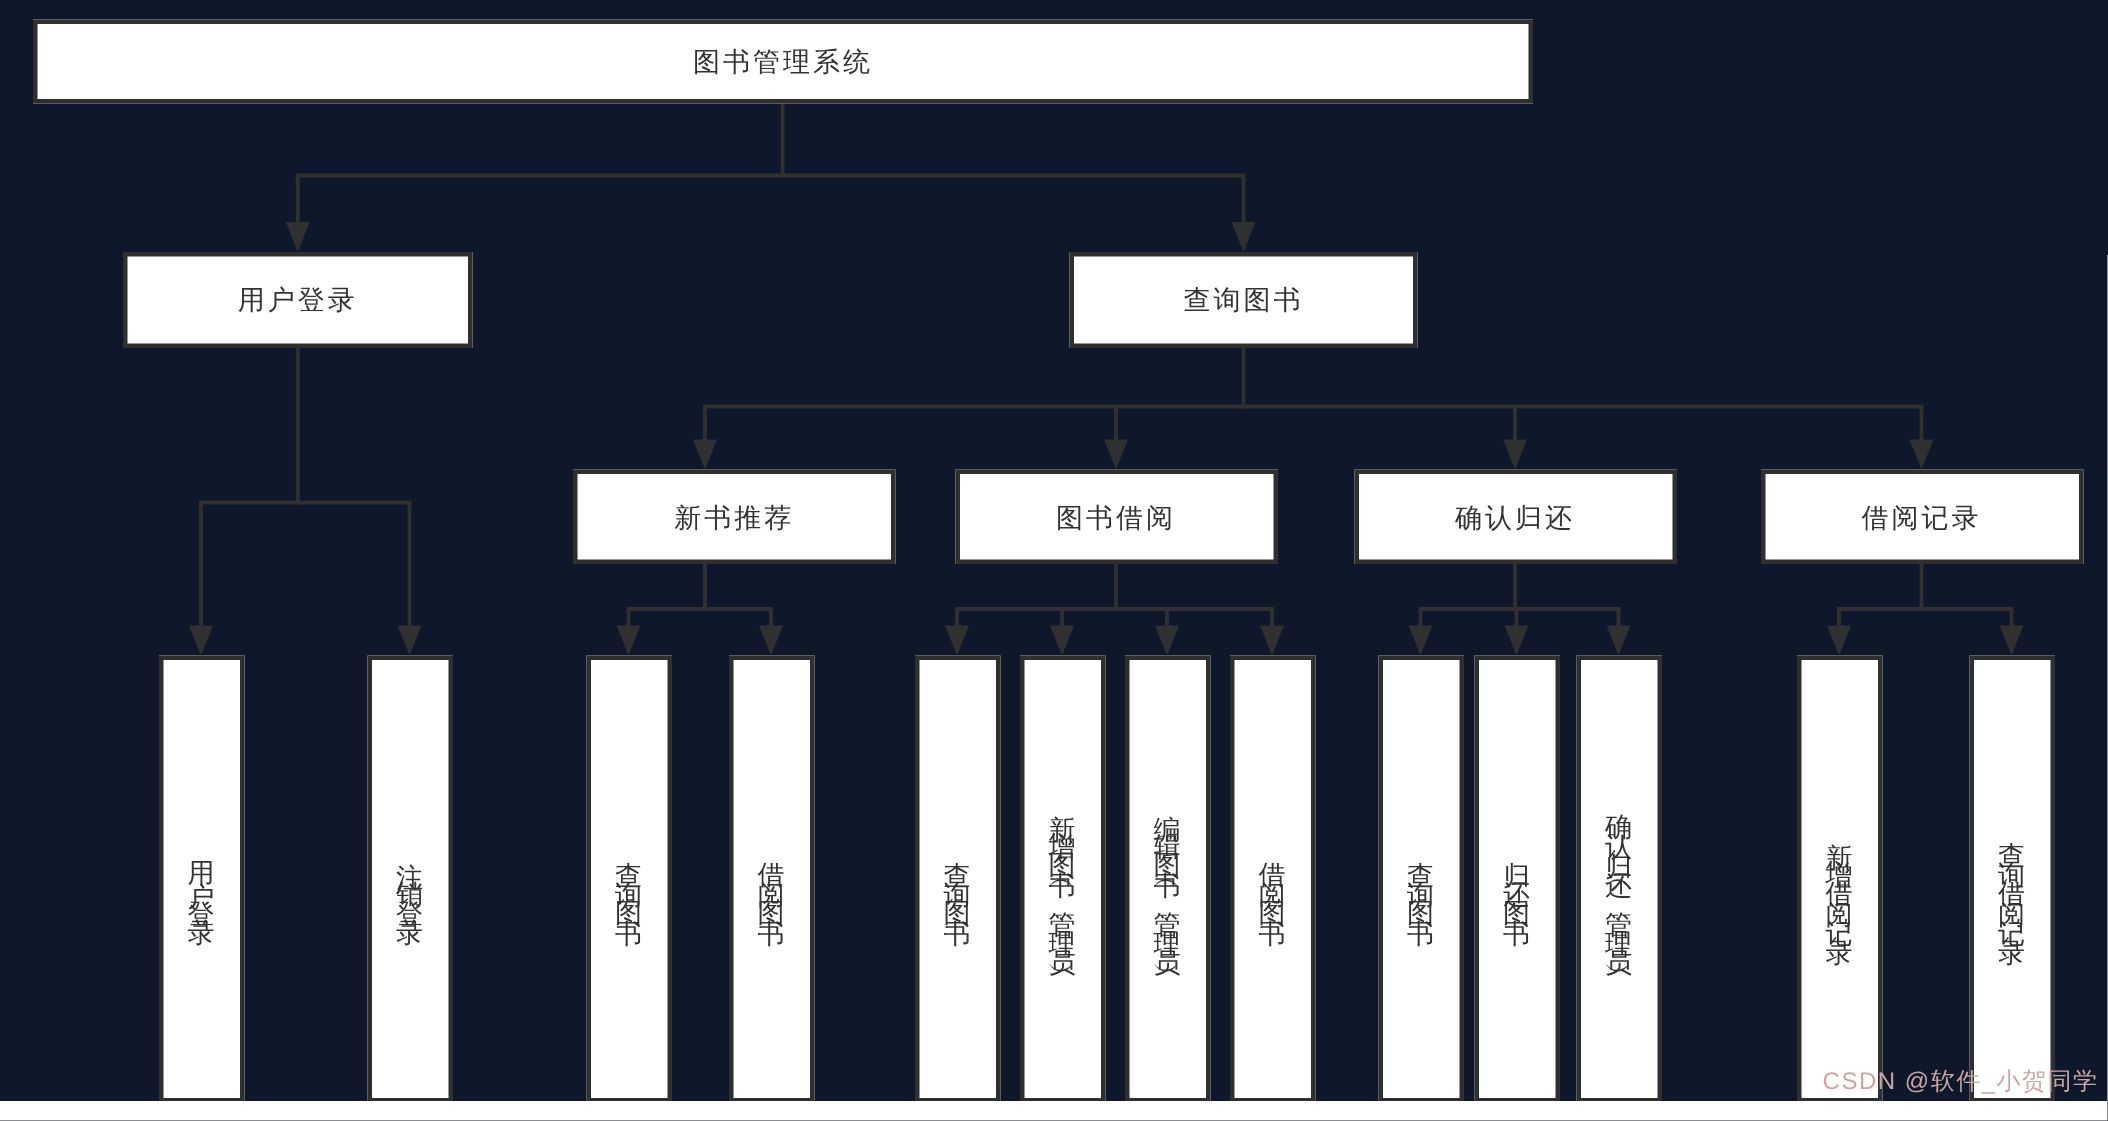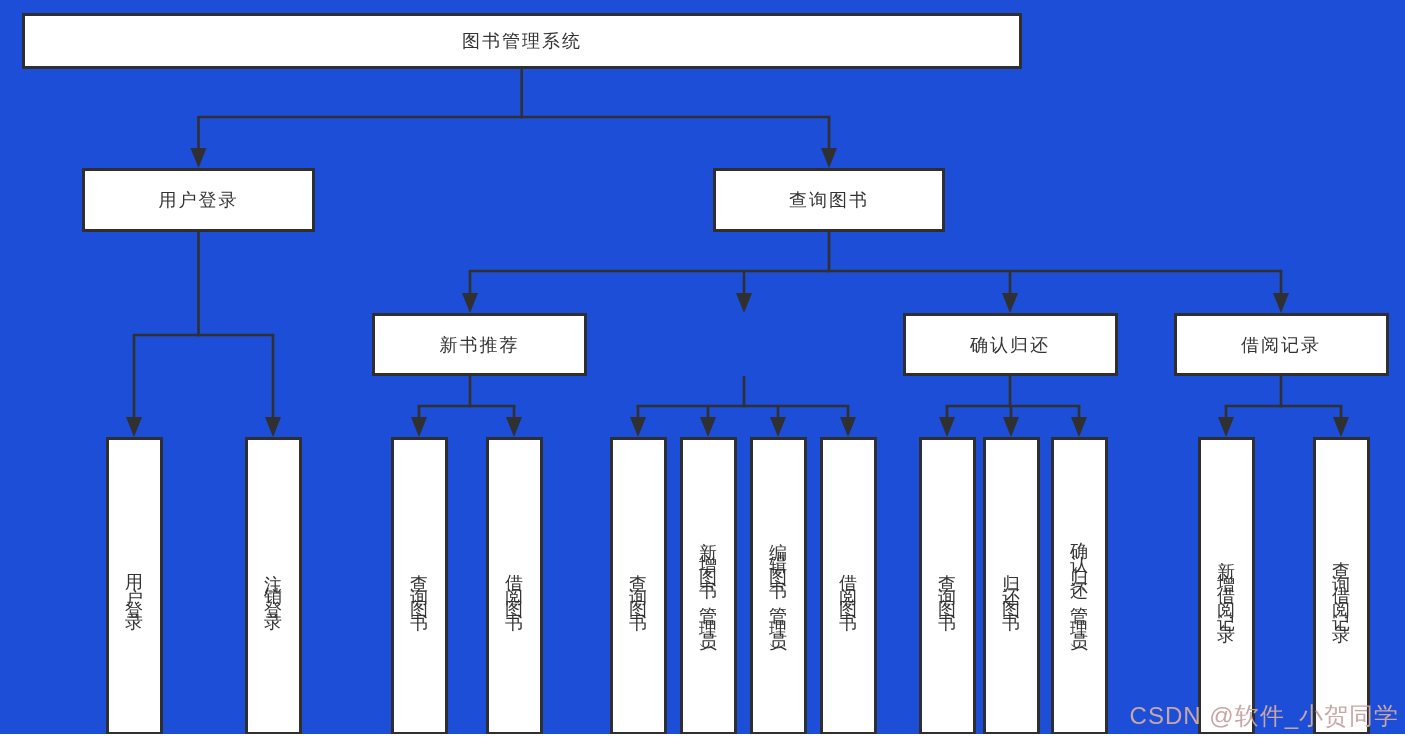--- a/index.html
+++ b/index.html
@@ -1,38 +1,38 @@
 <!DOCTYPE html>
 <html><head>
 <meta charset="utf-8">
 <style>
   html,body{margin:0;padding:0;background:#fff;}
   body{font-family:"Liberation Sans","DejaVu Sans",sans-serif;}
   .stage{
-    position:relative;width:1405px;height:734px;background:#1d4ed8;overflow:hidden;
+    position:relative;width:1405px;height:734px;background:#0f172a;overflow:hidden;
   }
   .node{
     position:absolute;box-sizing:border-box;border:3px solid #2f2f2f;background:#fff;
     display:flex;align-items:center;justify-content:center;
     color:#333;font-size:18px;letter-spacing:2px;
   }
   .leaf{
     position:absolute;box-sizing:border-box;border:3px solid #2f2f2f;background:#fff;
     display:flex;align-items:center;justify-content:center;
     color:#333;font-size:18px;
   }
   .leaf .vtext{
     writing-mode:vertical-rl;text-orientation:mixed;
     letter-spacing:13px;line-height:1;white-space:nowrap;
   }
   svg.connectors{position:absolute;left:0;top:0;z-index:0;}
   .node,.leaf{z-index:1;}
   .watermark{
     position:absolute;right:6px;bottom:2px;z-index:3;
-    font-size:24px;color:#c9a6a6;letter-spacing:1px;white-space:nowrap;
+    font-size:16px;color:#c9a6a6;letter-spacing:1px;white-space:nowrap;
   }
 </style>
 </head>
 <body>
 
 <div class="stage">
 
   <svg class="connectors" width="1405" height="747" viewBox="0 0 1405 747">
     <g stroke="#303030" stroke-width="2.6" fill="none">
 
@@ -103,22 +103,25 @@
     <span>图书管理系统</span>
   </div>
 
   <div class="node" style="left:82px;top:168px;width:233px;height:64px;">
     <span>用户登录</span>
   </div>
   <div class="node" style="left:713px;top:168px;width:232px;height:64px;">
     <span>查询图书</span>
   </div>
 
-  <div class="node" style="left:372px;top:313px;width:215px;height:63px;font-family:Liberation Mono, monospace;">
+  <div class="node" style="left:382px;top:313px;width:215px;height:63px;font-family:Liberation Mono, monospace;">
     <span>新书推荐</span>
+  </div>
+  <div class="node" style="left:636.5px;top:313px;width:215px;height:63px;">
+    <span>图书借阅</span>
   </div>
   <div class="node" style="left:902.5px;top:313px;width:215px;height:63px;">
     <span>确认归还</span>
   </div>
   <div class="node" style="left:1173.5px;top:313px;width:215px;height:63px;">
     <span>借阅记录</span>
   </div>
 
   <div class="leaf" style="left:105.5px;top:437px;width:57px;height:298px;">
     <span class="vtext">用户登录</span>

